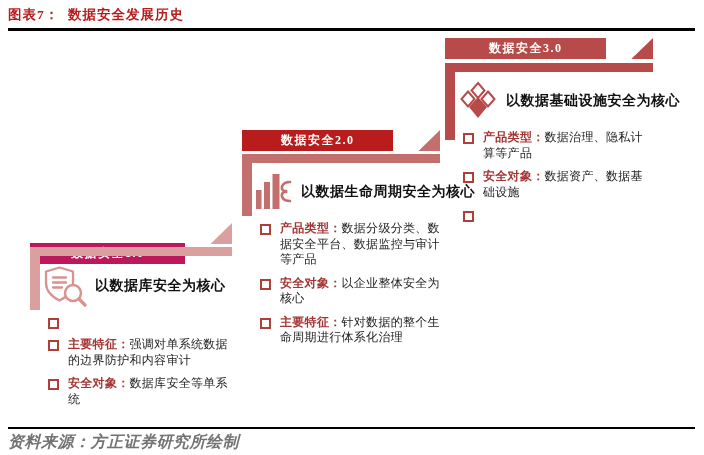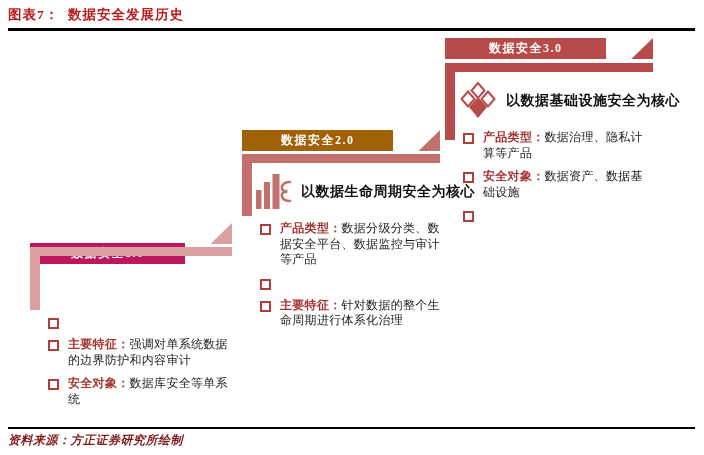--- a/index.html
+++ b/index.html
@@ -7,22 +7,22 @@
     position:relative; width:704px; height:455px; background:#ffffff;
     font-family:"Liberation Serif","DejaVu Serif",serif; overflow:hidden;
   }
   .page-title {
     position:absolute; left:8px; top:6px; font-size:13.5px; font-weight:bold;
     color:#b91c1c; letter-spacing:1px;
   }
   .top-rule { position:absolute; left:8px; right:9px; top:28px; height:3px; background:#000; }
   .bottom-rule { position:absolute; left:8px; right:9px; top:427px; height:2px; background:#000; }
   .source-note {
-    position:absolute; left:8px; top:432px; font-size:12px; font-weight:bold;
-    font-style:italic; color:#7f1d1d; letter-spacing:0.5px;
+    position:absolute; left:8px; top:432px; font-size:16px; font-weight:bold;
+    font-style:italic; color:#737373; letter-spacing:0.5px;
   }
 
   .stage { position:absolute; }
   .banner-row { position:absolute; left:0; top:0; right:0; height:21px; display:flex;gap:20px; }
   .banner {
     height:21px; color:#fff; font-size:12px; font-weight:bold; letter-spacing:1.5px;
     display:flex; align-items:center; justify-content:center;
   }
   .tri { width:24px; height:21px; margin-left:5px; clip-path:polygon(100% 0,100% 100%,0 100%); }
   .hbar { position:absolute; left:0; right:0; height:9px; }
@@ -69,38 +69,51 @@
   <div class="page-title">图表7：&nbsp; 数据安全发展历史</div>
   <div class="top-rule"></div>
 
   <div class="stage s1">
     <div class="banner-row">
       <div class="banner" style="background: #be185d; margin-top: 20px;">数据安全1.0</div>
       <div class="tri" style="background: rgb(217, 160, 159);"></div>
     </div>
     <div class="hbar" style="background: rgb(217, 160, 159);"></div>
     <div class="vbar" style="background: rgb(217, 160, 159);"></div>
+    <div class="head-row">
+      <span class="stage-icon" style="color: rgb(216, 146, 143);">
+        <svg width="44" height="42" viewBox="0 0 44 42" fill="none">
+          <path d="M16.5 2.5 L30 6.5 V18 C30 26 24.5 31.5 16.5 35.5 C8.5 31.5 3 26 3 18 V6.5 Z" stroke="currentColor" stroke-width="2.3" stroke-linejoin="round"></path>
+          <line x1="10" y1="12.5" x2="23" y2="12.5" stroke="currentColor" stroke-width="2.3" stroke-linecap="round"></line>
+          <line x1="10" y1="17.5" x2="23" y2="17.5" stroke="currentColor" stroke-width="2.3" stroke-linecap="round"></line>
+          <line x1="10" y1="22.5" x2="19" y2="22.5" stroke="currentColor" stroke-width="2.3" stroke-linecap="round"></line>
+          <circle cx="30" cy="28" r="8" fill="#ffffff" stroke="currentColor" stroke-width="2.5"></circle>
+          <line x1="36" y1="34" x2="42" y2="40" stroke="currentColor" stroke-width="3.2" stroke-linecap="round"></line>
+        </svg>
+      </span>
+      <span class="stage-heading">以数据库安全为核心</span>
+    </div>
     <div class="bullets">
       <div class="bullet">
         <span class="marker"></span>
       </div>
       <div class="bullet">
         <span class="marker"></span>
         <span class="btext"><b class="blabel">主要特征：</b><span>强调对单系统数据的边界防护和内容审计</span></span>
       </div>
       <div class="bullet">
         <span class="marker"></span>
         <span class="btext"><b class="blabel">安全对象：</b><span>数据库安全等单系统</span></span>
       </div>
     </div>
   </div>
 
   <div class="stage s2">
     <div class="banner-row">
-      <div class="banner" style="background: #a16207;">数据安全2.0</div>
+      <div class="banner" style="background: #b91c1c;">数据安全2.0</div>
       <div class="tri" style="background: rgb(194, 111, 110);"></div>
     </div>
     <div class="hbar" style="background: rgb(194, 111, 110);"></div>
     <div class="vbar" style="background: rgb(194, 111, 110);"></div>
     <div class="head-row">
       <span class="stage-icon" style="color: rgb(194, 111, 110);">
         <svg width="38" height="42" viewBox="0 0 38 42" fill="none">
           <rect x="1" y="19" width="5.5" height="19" fill="currentColor"></rect>
           <rect x="9" y="11" width="6" height="27" fill="currentColor"></rect>
           <rect x="17.5" y="3" width="7" height="35" fill="currentColor"></rect>
@@ -110,20 +123,21 @@
       </span>
       <span class="stage-heading">以数据生命周期安全为核心</span>
     </div>
     <div class="bullets">
       <div class="bullet">
         <span class="marker"></span>
         <span class="btext"><b class="blabel">产品类型：</b><span>数据分级分类、数据安全平台、数据监控与审计等产品</span></span>
       </div>
       <div class="bullet">
         <span class="marker"></span>
+        <span class="btext"><b class="blabel">安全对象：</b><span>以企业整体安全为核心</span></span>
       </div>
       <div class="bullet">
         <span class="marker"></span>
         <span class="btext"><b class="blabel">主要特征：</b><span>针对数据的整个生命周期进行体系化治理</span></span>
       </div>
     </div>
   </div>
 
   <div class="stage s3">
     <div class="banner-row">

